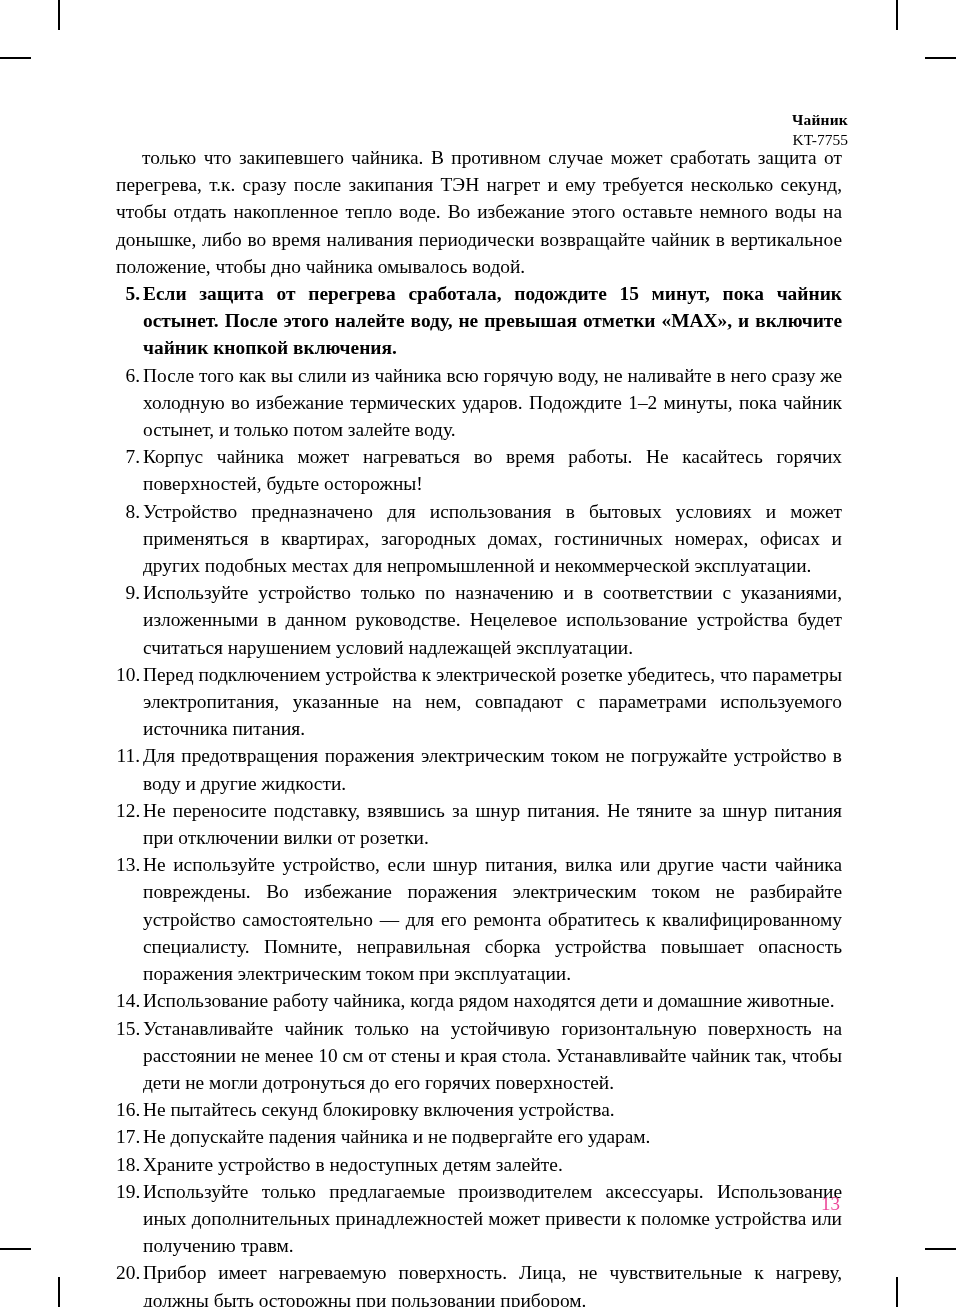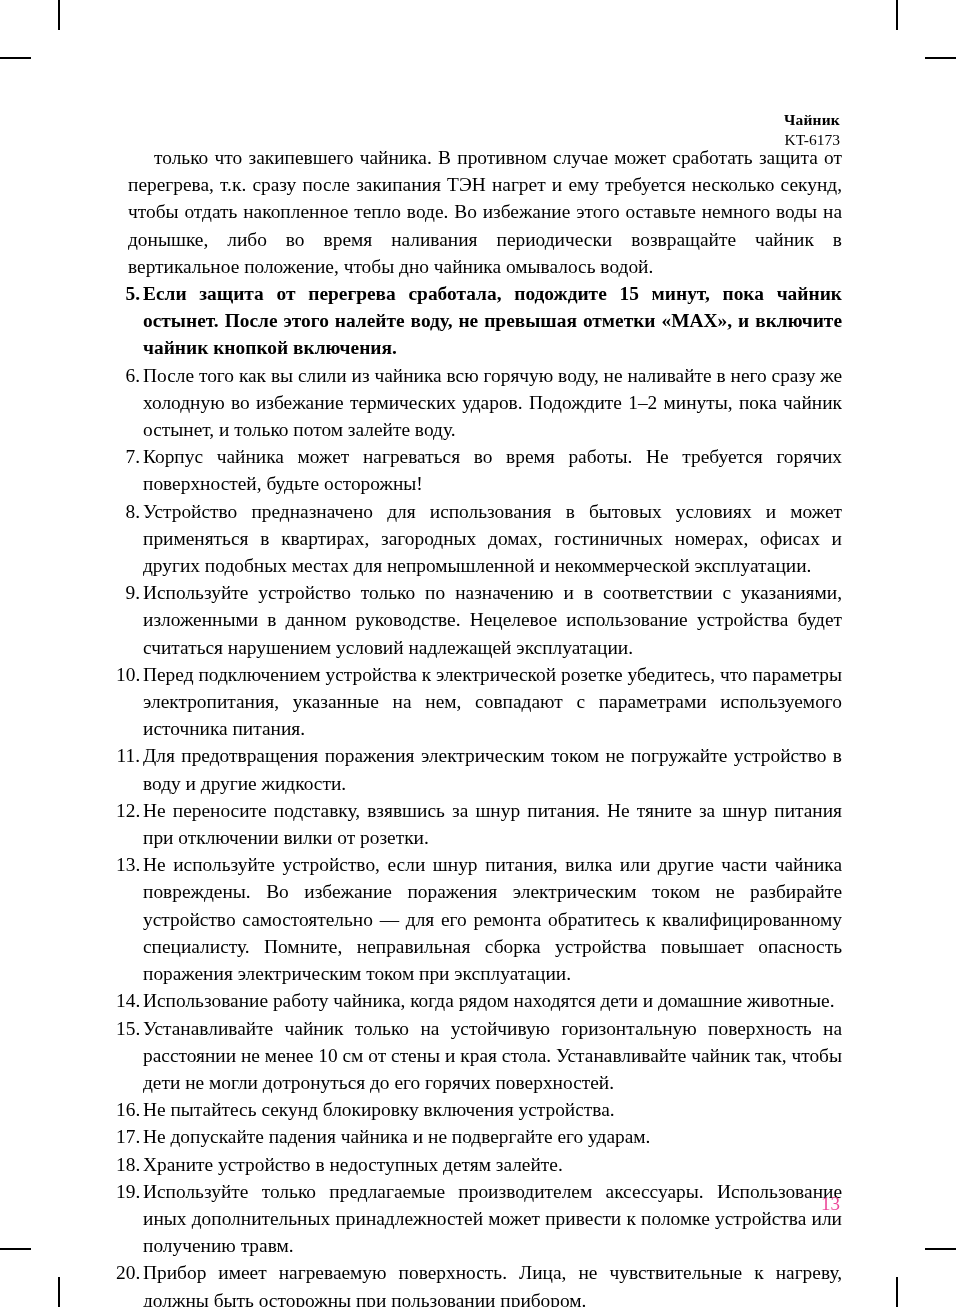--- a/index.html
+++ b/index.html
@@ -30,21 +30,21 @@
   .mark-br-v { left: 896px; top: 1277px; }
 
   .mark-tl-h { left: 0;     top: 57px; }
   .mark-tr-h { left: 925px; top: 57px; }
   .mark-bl-h { left: 0;     top: 1248px; }
   .mark-br-h { left: 925px; top: 1248px; }
 
   
   .running-head {
     position: absolute;
-    right: 116px;
+    right: 108px;
     top: 110px;
     text-align: right;
     line-height: 1.28;
   }
   .rh-title {
     font-weight: bold;
     font-size: 15.5px;
     letter-spacing: 0.2px;
     display: block;
   }
@@ -60,21 +60,21 @@
     top: 144px;
     width: 726px;
     font-size: 19.4px;
     line-height: 27.2px;
     text-align: justify;
     text-justify: inter-word;
     hyphens: manual;
   }
 
   .lead-para {
-    margin: 0 0 0 12px;
+    margin: 0 0 0 0;
     text-indent: 26px;
     text-align: justify;
   }
 
   ol.rules {
     list-style: none;
     margin: 0;
     padding: 0;
     counter-reset: rule 4;
   }
@@ -117,29 +117,29 @@
 <div class="crop-mark crop-v mark-tr-v"></div>
 <div class="crop-mark crop-v mark-bl-v"></div>
 <div class="crop-mark crop-v mark-br-v"></div>
 <div class="crop-mark crop-h mark-tl-h"></div>
 <div class="crop-mark crop-h mark-tr-h"></div>
 <div class="crop-mark crop-h mark-bl-h"></div>
 <div class="crop-mark crop-h mark-br-h"></div>
 
 <div class="running-head">
   <span class="rh-title">Чайник</span>
-  <span class="rh-model">KT-6173</span>
+  <span class="rh-model">KT-7755</span>
 </div>
 
 <div class="page-body">
   <p class="lead-para">только что закипевшего чайника. В противном случае может сработать защита от перегрева, т.к. сразу после закипания ТЭН нагрет и ему требуется несколько секунд, чтобы отдать накопленное тепло воде. Во избежание этого оставьте немного воды на донышке, либо во время наливания периодически возвращайте чайник в вертикальное положение, чтобы дно чайника омывалось водой.</p>
   <ol class="rules" style="counter-reset: rule 4;">
       <li class="wide-gap"><span>Если защита от перегрева сработала, подождите 15 минут, пока чайник остынет. После этого налейте воду, не превышая отметки «MAX», и включите чайник кнопкой включения.</span></li>
       <li><span>После того как вы слили из чайника всю горячую воду, не наливайте в него сразу же холодную во избежание термических ударов. Подождите 1–2 минуты, пока чайник остынет, и только потом залейте воду.</span></li>
-      <li><span>Корпус чайника может нагреваться во время работы. Не требуется горячих поверхностей, будьте осторожны!</span></li>
+      <li><span>Корпус чайника может нагреваться во время работы. Не касайтесь горячих поверхностей, будьте осторожны!</span></li>
       <li><span>Устройство предназначено для использования в бытовых условиях и может применяться в квартирах, загородных домах, гостиничных номерах, офисах и других подобных местах для непромышленной и некоммерческой эксплуатации.</span></li>
       <li><span>Используйте устройство только по назначению и в соответствии с указаниями, изложенными в данном руководстве. Нецелевое использование устройства будет считаться нарушением условий надлежащей эксплуатации.</span></li>
       <li><span>Перед подключением устройства к электрической розетке убедитесь, что параметры электропитания, указанные на нем, совпадают с параметрами используемого источника питания.</span></li>
       <li><span>Для предотвращения поражения электрическим током не погружайте устройство в воду и другие жидкости.</span></li>
       <li><span>Не переносите подставку, взявшись за шнур питания. Не тяните за шнур питания при отключении вилки от розетки.</span></li>
       <li><span>Не используйте устройство, если шнур питания, вилка или другие части чайника повреждены. Во избежание поражения электрическим током не разбирайте устройство самостоятельно — для его ремонта обратитесь к квалифицированному специалисту. Помните, неправильная сборка устройства повышает опасность поражения электрическим током при эксплуатации.</span></li>
       <li><span>Использование работу чайника, когда рядом находятся дети и домашние животные.</span></li>
       <li><span>Устанавливайте чайник только на устойчивую горизонтальную поверхность на расстоянии не менее 10 см от стены и края стола. Устанавливайте чайник так, чтобы дети не могли дотронуться до его горячих поверхностей.</span></li>
       <li><span>Не пытайтесь секунд блокировку включения устройства.</span></li>
       <li><span>Не допускайте падения чайника и не подвергайте его ударам.</span></li>

